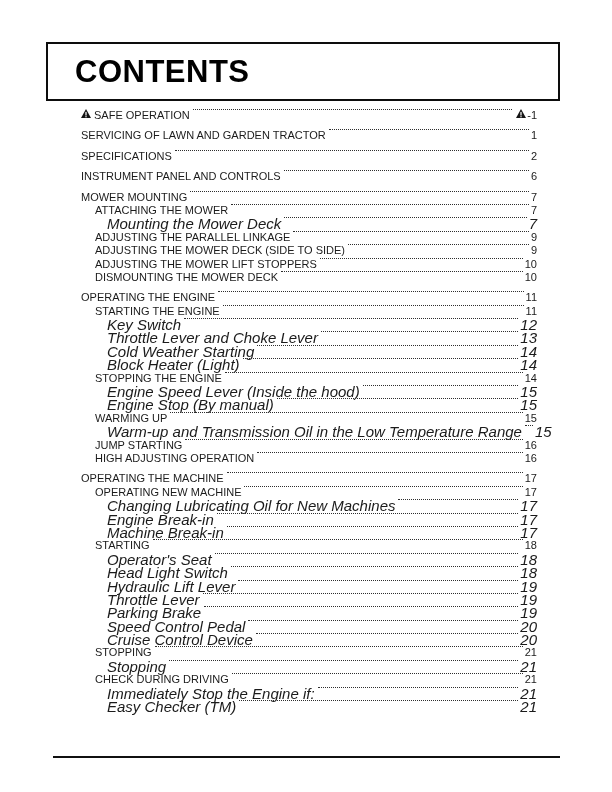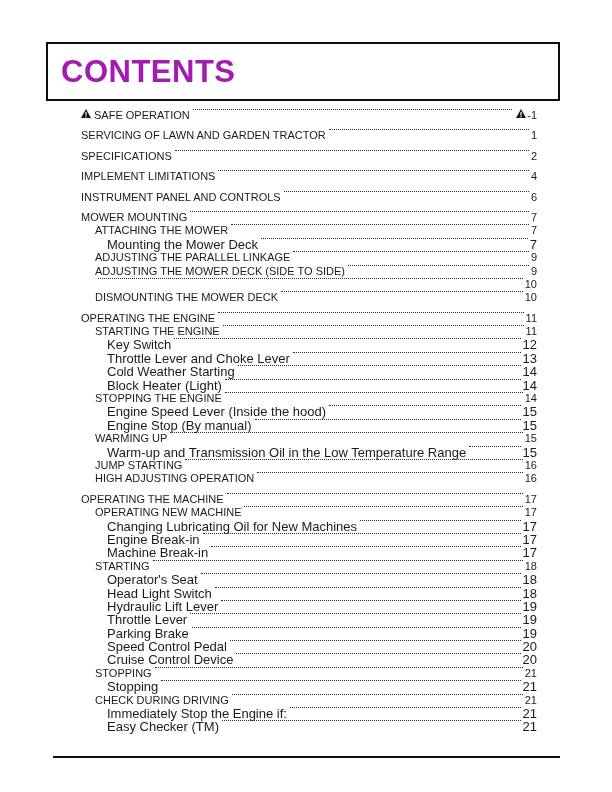--- a/index.html
+++ b/index.html
@@ -20,43 +20,43 @@
     box-sizing: border-box;
     border: 2.5px solid #0d0d0d;
     background: #ffffff;
     display: flex;
     align-items: center;
   }
   .title-text {
     font-size: 31px;
     font-weight: bold;
     letter-spacing: 0.5px;
-    padding-left: 13px;
-    color: #a21caf;
+    padding-left: 27px;
+    color: #000000;
     white-space: nowrap;
   }
 
   
   .toc {
     position: absolute;
     top: 109px;
     left: 81px;
     right: 75px;
   }
   .toc-row {
     display: flex;
     align-items: flex-start;
     line-height: 13.4px;
     height: 13.4px;
     font-size: 11px;
     white-space: nowrap;
     color: #1b1b1b;
   }
   .toc-row.lvl2 { padding-left: 14px; }
-  .toc-row.lvl3 { padding-left: 26px; font-size: 13px; }
+  .toc-row.lvl3 { padding-left: 26px; font-size: 15px; font-style: italic; }
   .toc-row.gap  { margin-top: 7px; }
 
   .toc-label { flex: 0 0 auto; }
   .leader {
     flex: 1 1 auto;
     min-width: 8px;
     border-bottom: 1.7px dotted #2e2e2e;
     margin: 0 2px 2.5px 3px;
   }
   .pagenum {
@@ -117,27 +117,20 @@
   </div>
     <div class="toc-row lvl1 gap">
 
     <span class="toc-label">SPECIFICATIONS</span>
     <span class="leader"></span>
 
     <span class="pagenum">2</span>
   </div>
     <div class="toc-row lvl1 gap">
 
-    <span class="toc-label">IMPLEMENT LIMITATIONS</span>
-    <span class="leader"></span>
-
-    <span class="pagenum">4</span>
-  </div>
-    <div class="toc-row lvl1 gap">
-
     <span class="toc-label">INSTRUMENT PANEL AND CONTROLS</span>
     <span class="leader"></span>
 
     <span class="pagenum">6</span>
   </div>
     <div class="toc-row lvl1 gap">
 
     <span class="toc-label">MOWER MOUNTING</span>
     <span class="leader"></span>
 
@@ -166,20 +159,21 @@
   </div>
     <div class="toc-row lvl2">
 
     <span class="toc-label">ADJUSTING THE MOWER DECK (SIDE TO SIDE)</span>
     <span class="leader"></span>
 
     <span class="pagenum">9</span>
   </div>
     <div class="toc-row lvl2">
 
+    <span class="toc-label">ADJUSTING THE MOWER LIFT STOPPERS</span>
     <span class="leader"></span>
 
     <span class="pagenum">10</span>
   </div>
     <div class="toc-row lvl2">
 
     <span class="toc-label">DISMOUNTING THE MOWER DECK</span>
     <span class="leader"></span>
 
     <span class="pagenum">10</span>

